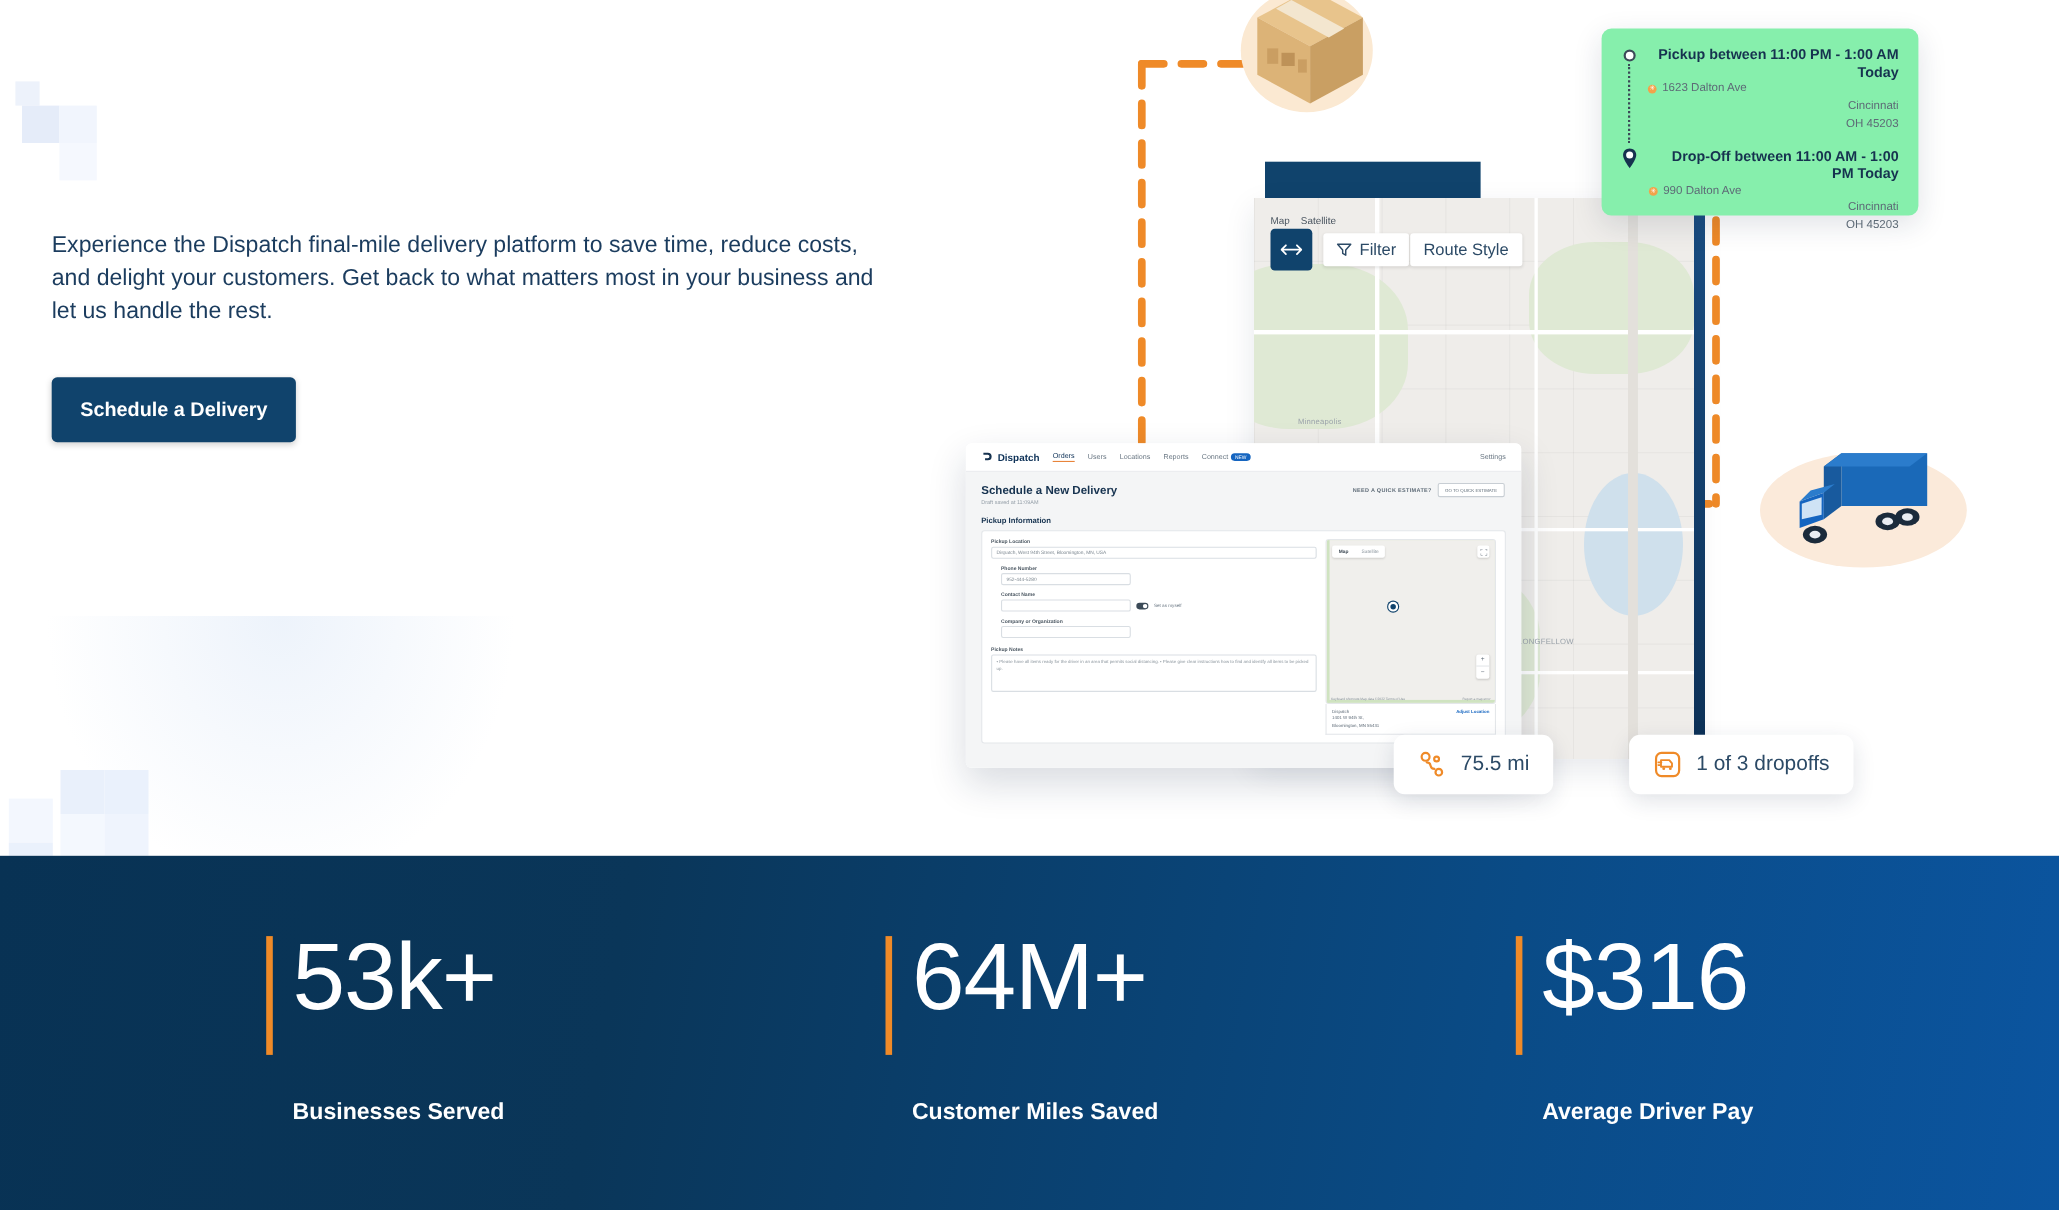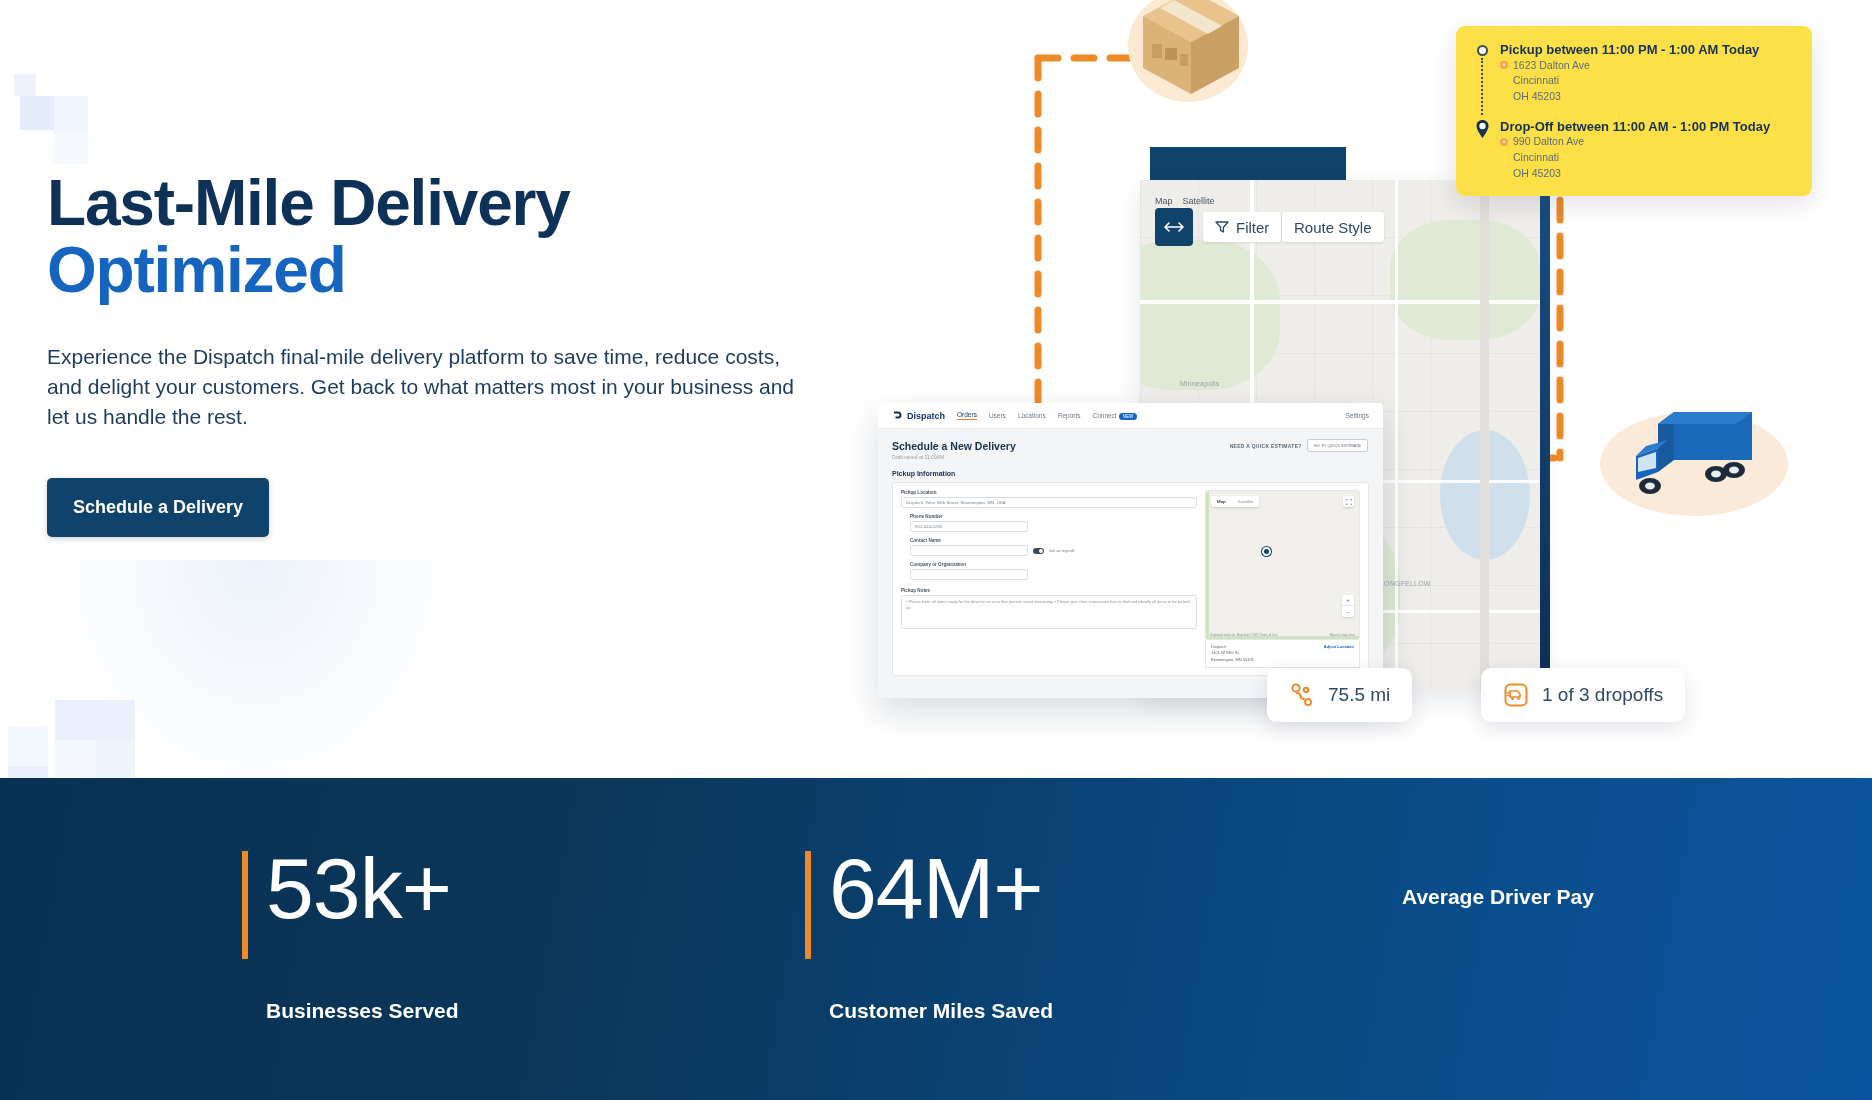--- a/index.html
+++ b/index.html
@@ -204,23 +204,24 @@
   .mm-credits { position:absolute; right:4px; bottom:2px; font-size:3px; color:#8a949c; }
   .addr-card {
     border:1px solid #e4e7ea; border-top:none; background:#fff; padding:4px 5px;
     display:flex; justify-content:space-between; width:155px;
   }
   .addr-l { font-size:4px; color:#5d6a76; line-height:1.6; }
   .addr-r { font-size:4px; color:#1565c0; font-weight:700; }
 
   
   .routecard {
-    position:absolute; left:1456px; top:26px; width:356px; height:170px;
-    background:#fde047; border-radius:9px; padding:16px 18px;
+    position:absolute; left:1456px; top:26px; width:288px; height:170px;
+    background:#86efac; border-radius:9px; padding:16px 18px;
     box-shadow:0 8px 26px rgba(20,40,70,.13);
+    text-align:right;
   }
   .rc-row { display:flex; gap:10px; }
   .rc-col { display:flex; flex-direction:column; align-items:center; width:16px;}
   .rc-dot-o {
     width:11px; height:11px; border-radius:50%; border:2px solid #3b4a57; background:#fff;
     margin-top:3px;
   }
   .rc-dash { flex:1; border-left:2px dotted #3b4a57; margin:2px 0; }
   .rc-head { font-size:13px; font-weight:700; color:#16324f; line-height:1.2; }
   .rc-line { font-size:10.5px; color:#5d6a76; line-height:1.5; }
@@ -271,24 +272,20 @@
   <div class="deco d3"></div>
   <div class="deco d4"></div>
   <div class="deco d10"></div>
   <div class="deco d11"></div>
   <div class="deco d6"></div>
   <div class="deco d7"></div>
   <div class="deco d8"></div>
   <div class="deco d9"></div>
 
   <div class="hero-copy">
-    <h1 class="title">
-      <span>Last-Mile Delivery</span>
-      <span class="accent">Optimized</span>
-    </h1>
     <p class="sub">Experience the Dispatch final-mile delivery platform to save time, reduce costs, and delight your customers. Get back to what matters most in your business and let us handle the rest.</p>
     <button class="cta">Schedule a Delivery</button>
   </div>
 
   <div>
 
     <svg class="route" style="left:860px" width="1012" height="778">
       <path d="M 178 58 L 320 58" stroke="#ef8a28" stroke-width="7" fill="none" stroke-dasharray="20 16" stroke-linecap="round"></path>
       <path d="M 178 58 L 178 556" stroke="#ef8a28" stroke-width="7" fill="none" stroke-dasharray="20 16" stroke-linecap="round"></path>
       <path d="M 700 58 L 690 58" stroke="#ef8a28" stroke-width="7" fill="none" stroke-dasharray="20 16" stroke-linecap="round"></path>
@@ -526,14 +523,18 @@
 
 <div class="stat s2">
   <div class="stat-num">
     <span class="stat-bar"></span>
     <span class="stat-val">64M+</span>
   </div>
   <div class="stat-label">Customer Miles Saved</div>
 </div>
 
 <div class="stat s3">
+  <div class="stat-num">
+    <span class="stat-bar"></span>
+    <span class="stat-val">$316</span>
+  </div>
   <div class="stat-label">Average Driver Pay</div>
 </div>
 
 </body></html>

